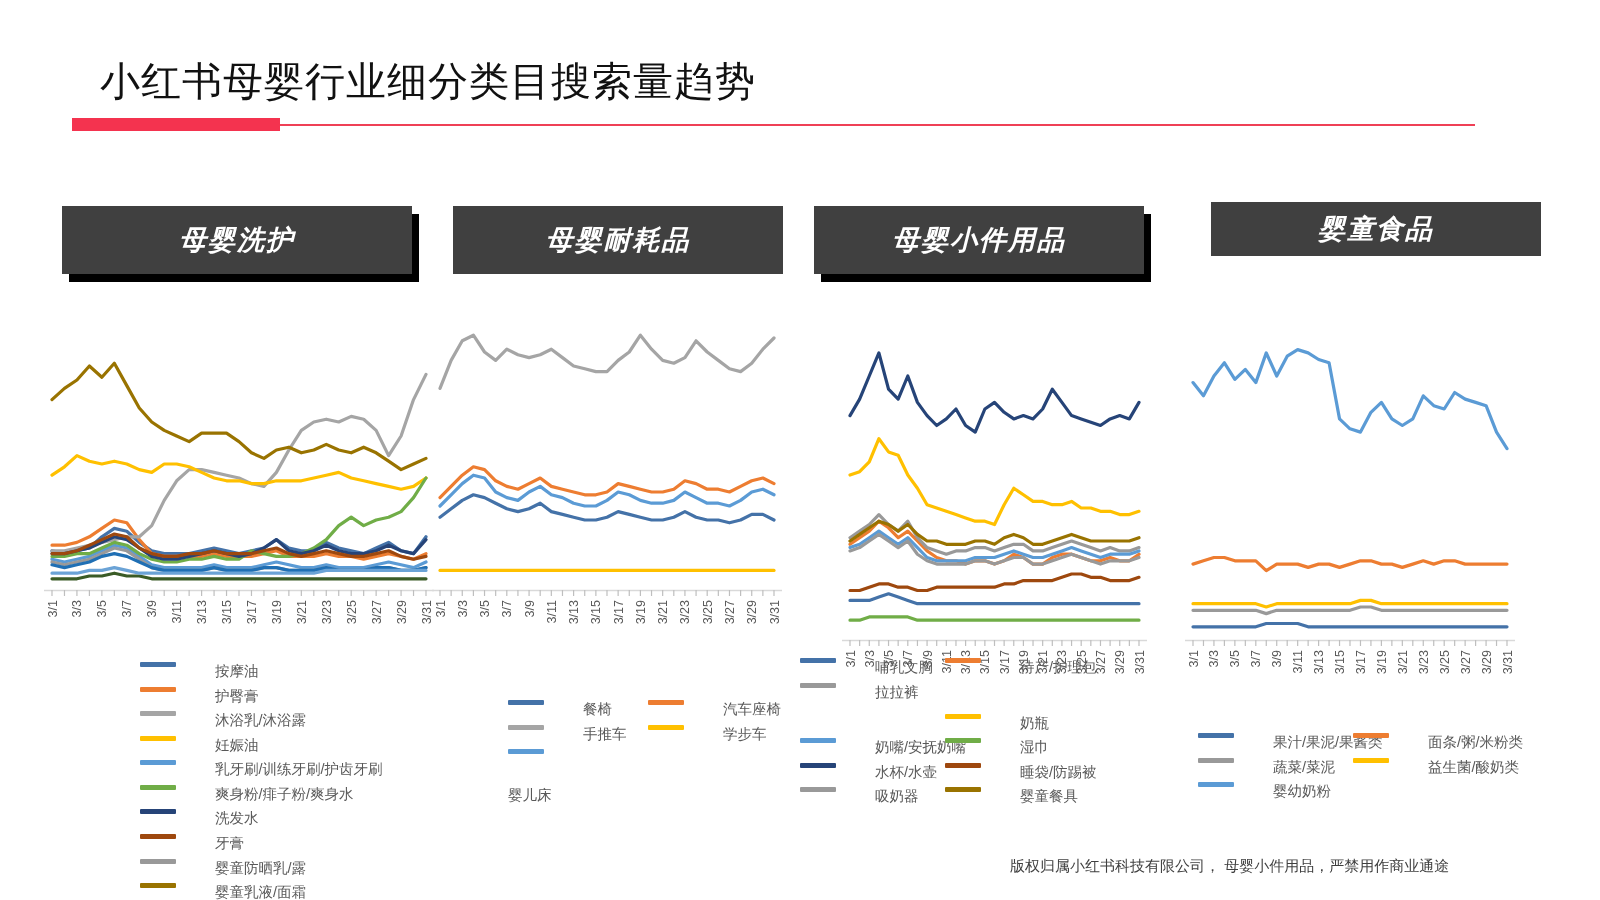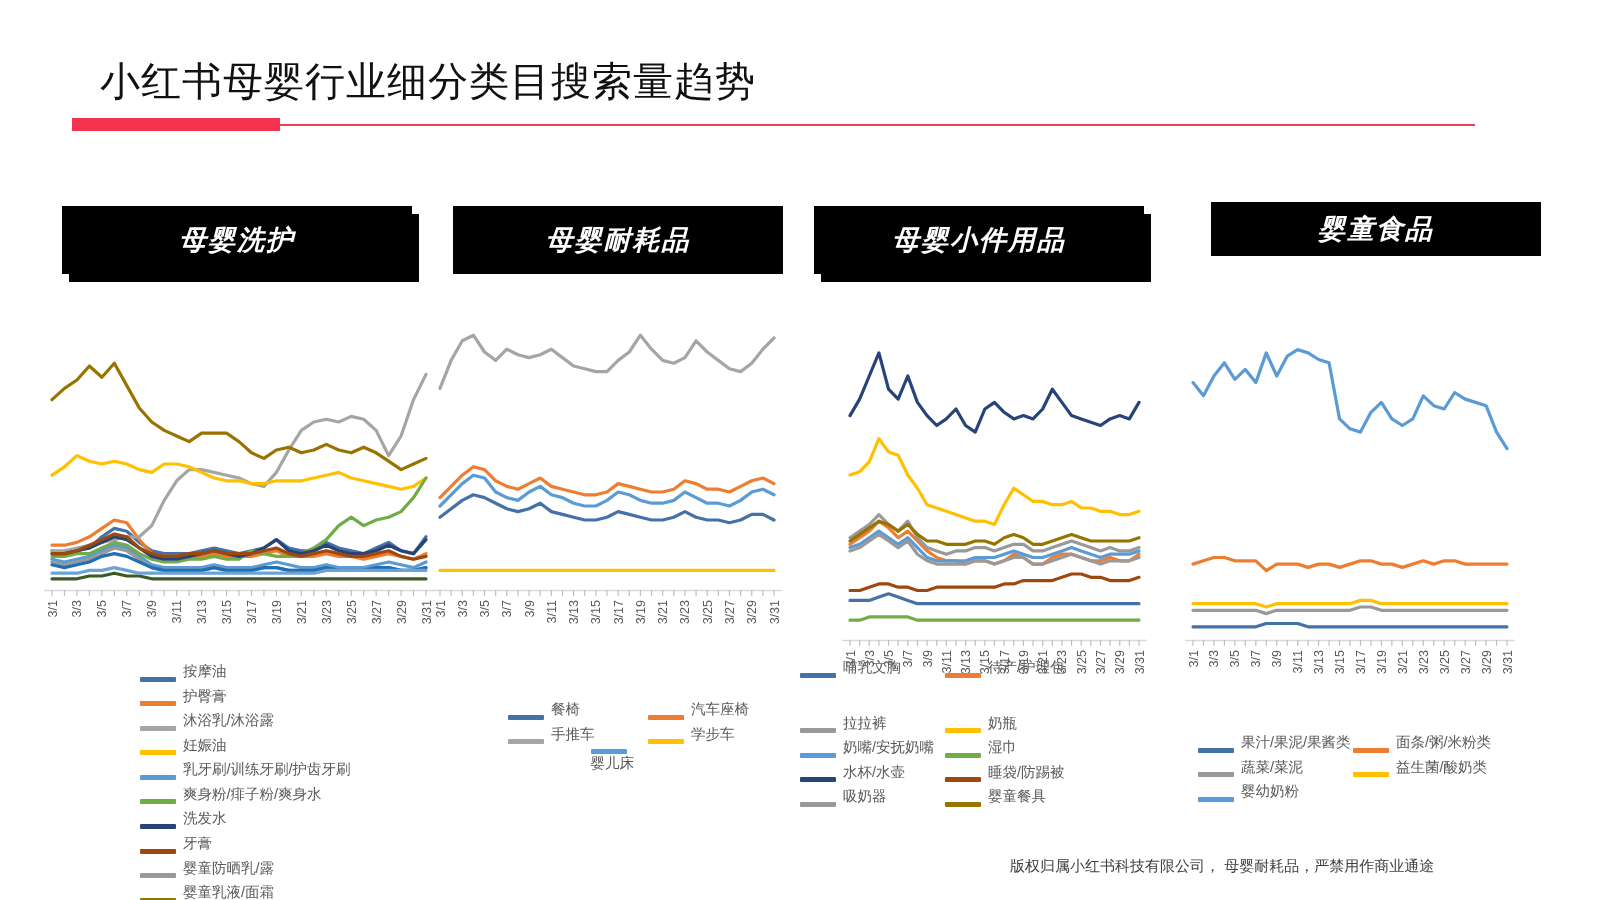--- a/index.html
+++ b/index.html
@@ -14,41 +14,41 @@
     font-size:40px;font-weight:400;color:#111111;letter-spacing:1px;
     line-height:1.15;white-space:nowrap;
   }
   #title-rule{position:absolute;left:-28px;top:66px;width:1403px;height:2px;background:#ef4056;}
   #title-rule-thick{position:absolute;left:-28px;top:60px;width:208px;height:13px;background:#f4334f;}
 
   
   .chip-wrap{position:absolute;}
   .chip-shadow{position:absolute;left:7px;top:8px;width:100%;height:100%;background:#000000;}
   .chip{
-    position:relative;background:#000000;color:#ffffff;
+    position:relative;background:#404040;color:#ffffff;
     display:flex;align-items:center;justify-content:center;
     font-size:27px;font-weight:bold;font-style:italic;letter-spacing:2px;
     width:100%;height:100%;
   }
 
   
   .panel{position:absolute;}
   .plot{display:block;}
 
   
   .axis-line{stroke:#d9d9d9;stroke-width:1.4;}
   .tick{stroke:#bfbfbf;stroke-width:1.2;}
   .tick-label{
     font-size:12.5px;fill:#595959;
     font-family:"Liberation Sans","DejaVu Sans",sans-serif;
   }
 
   
   .legend{position:absolute;display:flex;flex-wrap:wrap;}
-  .legend-item{display:flex;align-items:flex-end;margin:0 14px 5px 0;}
+  .legend-item{display:flex;align-items:flex-start;margin:0 14px 5px 0;gap:32px;}
   .swatch{width:36px;height:5px;border-radius:1px;margin-right:7px;flex:0 0 auto;}
   .legend-label{font-size:14.5px;color:#585858;white-space:nowrap;line-height:1.35;}
 
   
   #footer{
     position:absolute;left:1010px;top:857px;
     font-size:15px;color:#3f3f3f;white-space:nowrap;
   }
 </style>
 </head>
@@ -441,13 +441,13 @@
     <div class="legend-item" style="width: calc(50% - 14px);">
       <span class="swatch" style="background: rgb(255, 192, 0);"></span>
       <span class="legend-label">益生菌/酸奶类</span>
     </div>
     <div class="legend-item" style="width: calc(50% - 14px);">
       <span class="swatch" style="background: rgb(91, 155, 213);"></span>
       <span class="legend-label">婴幼奶粉</span>
     </div>
   </div>
 
-<div id="footer">版权归属小红书科技有限公司，  母婴耐耗品，严禁用作商业通途</div>
+<div id="footer">版权归属小红书科技有限公司，  母婴小件用品，严禁用作商业通途</div>
 
 </body></html>

